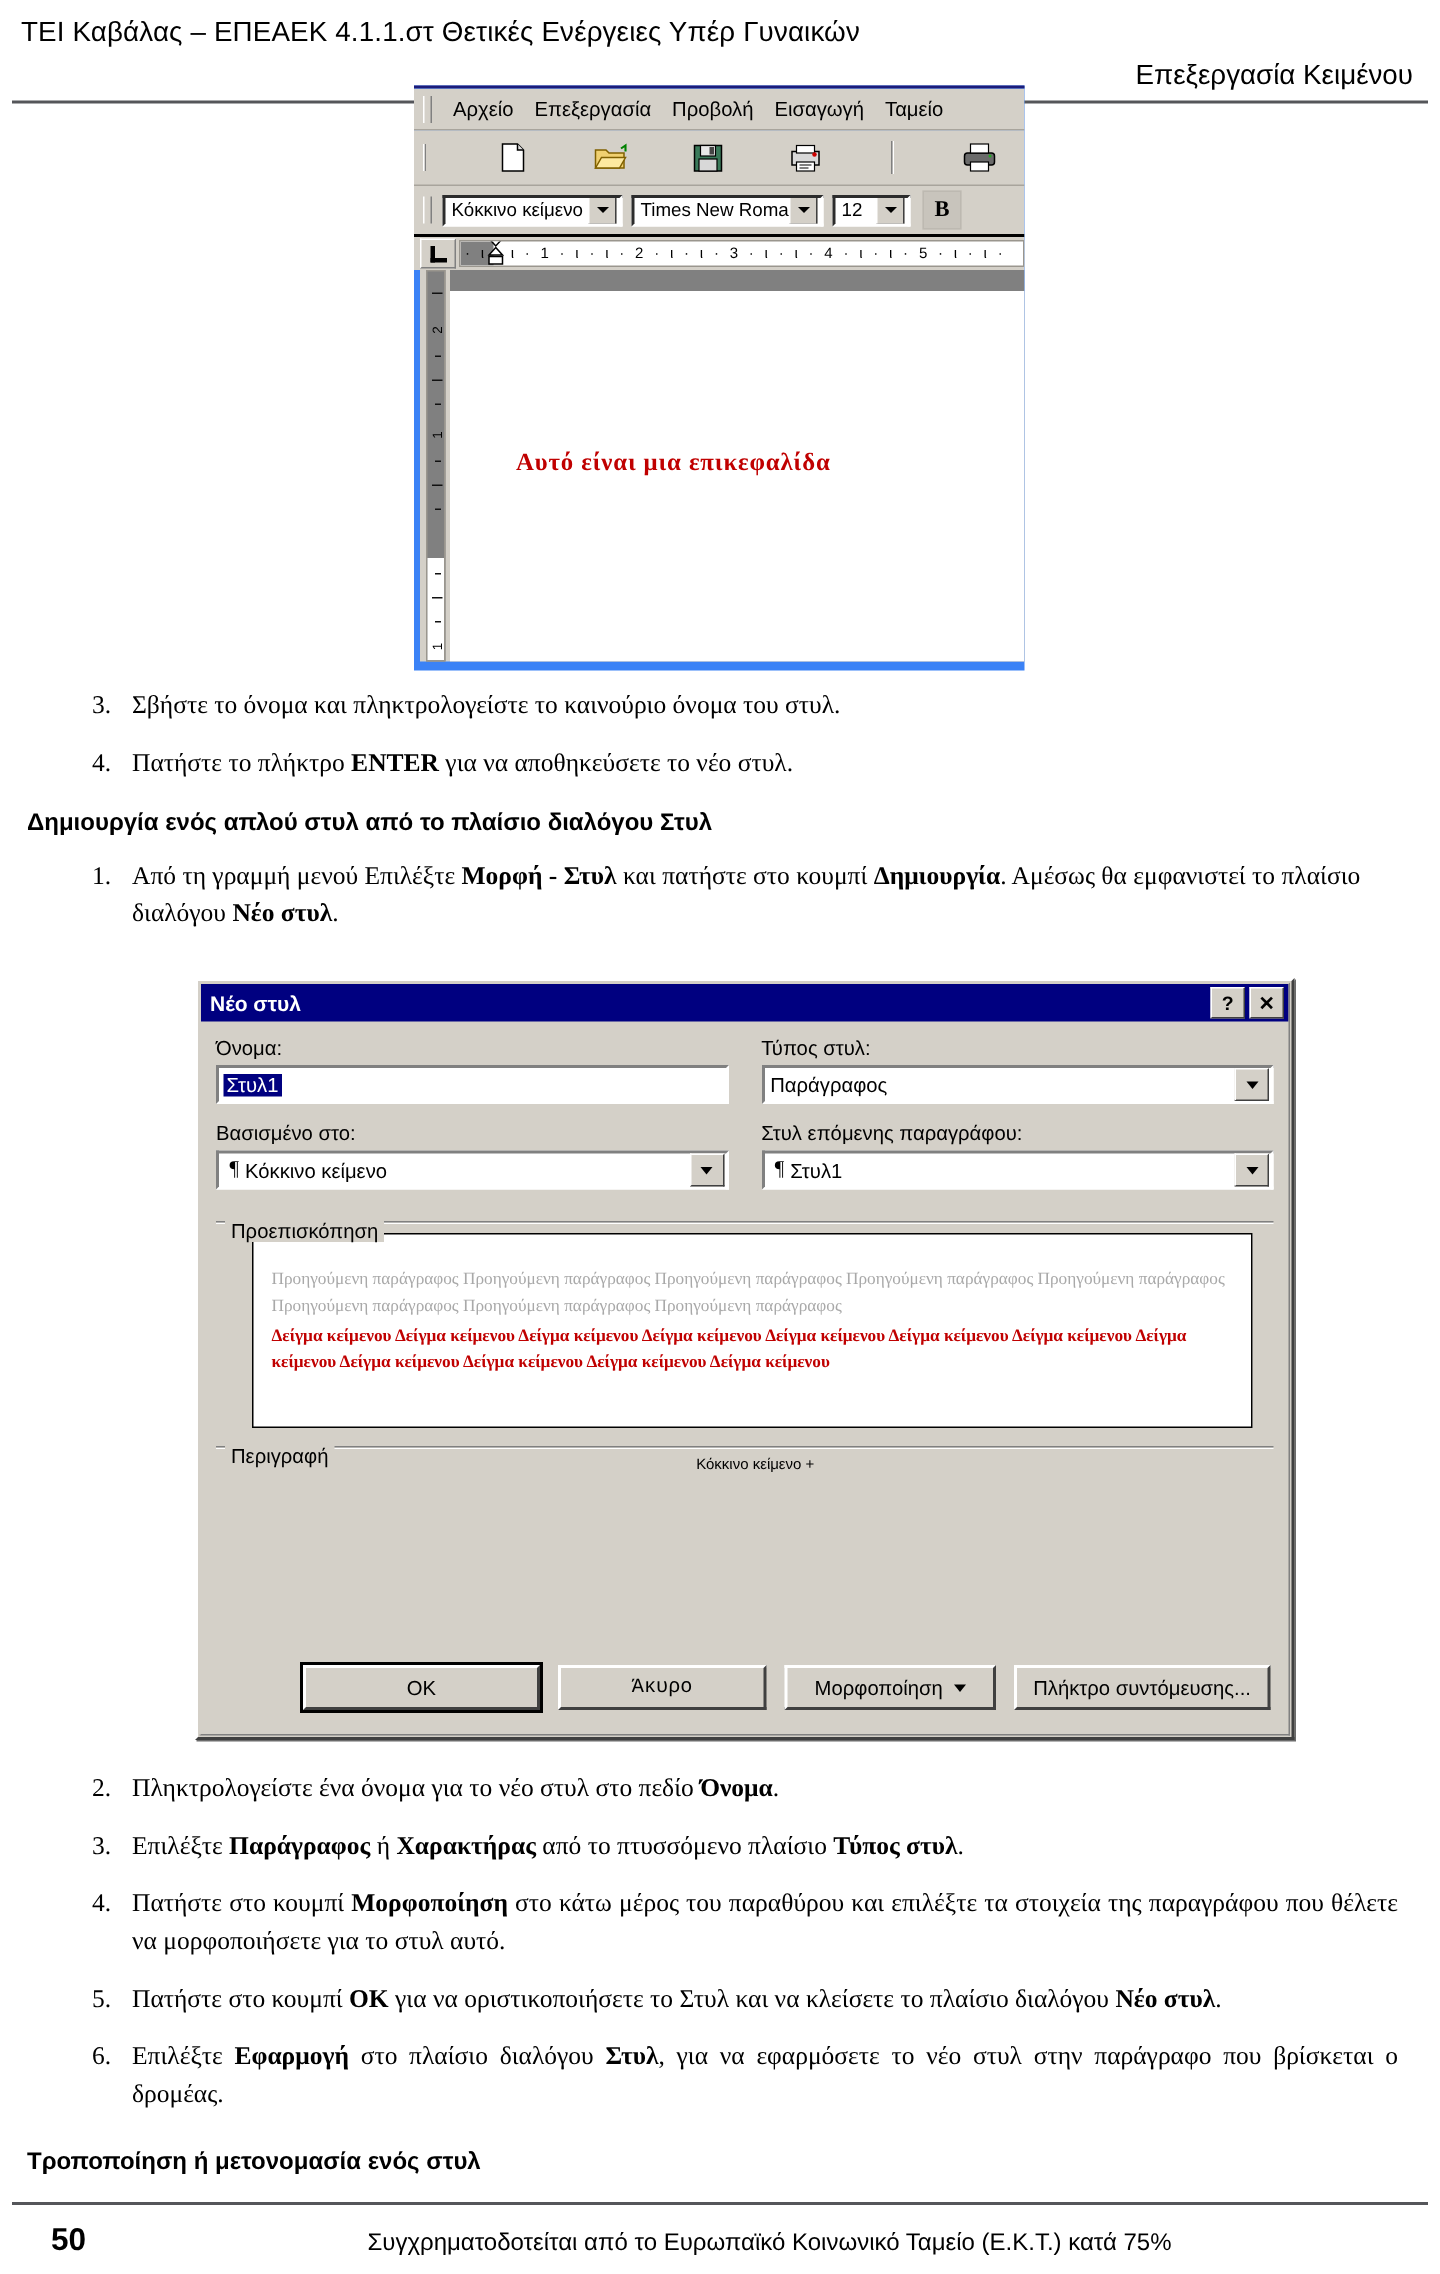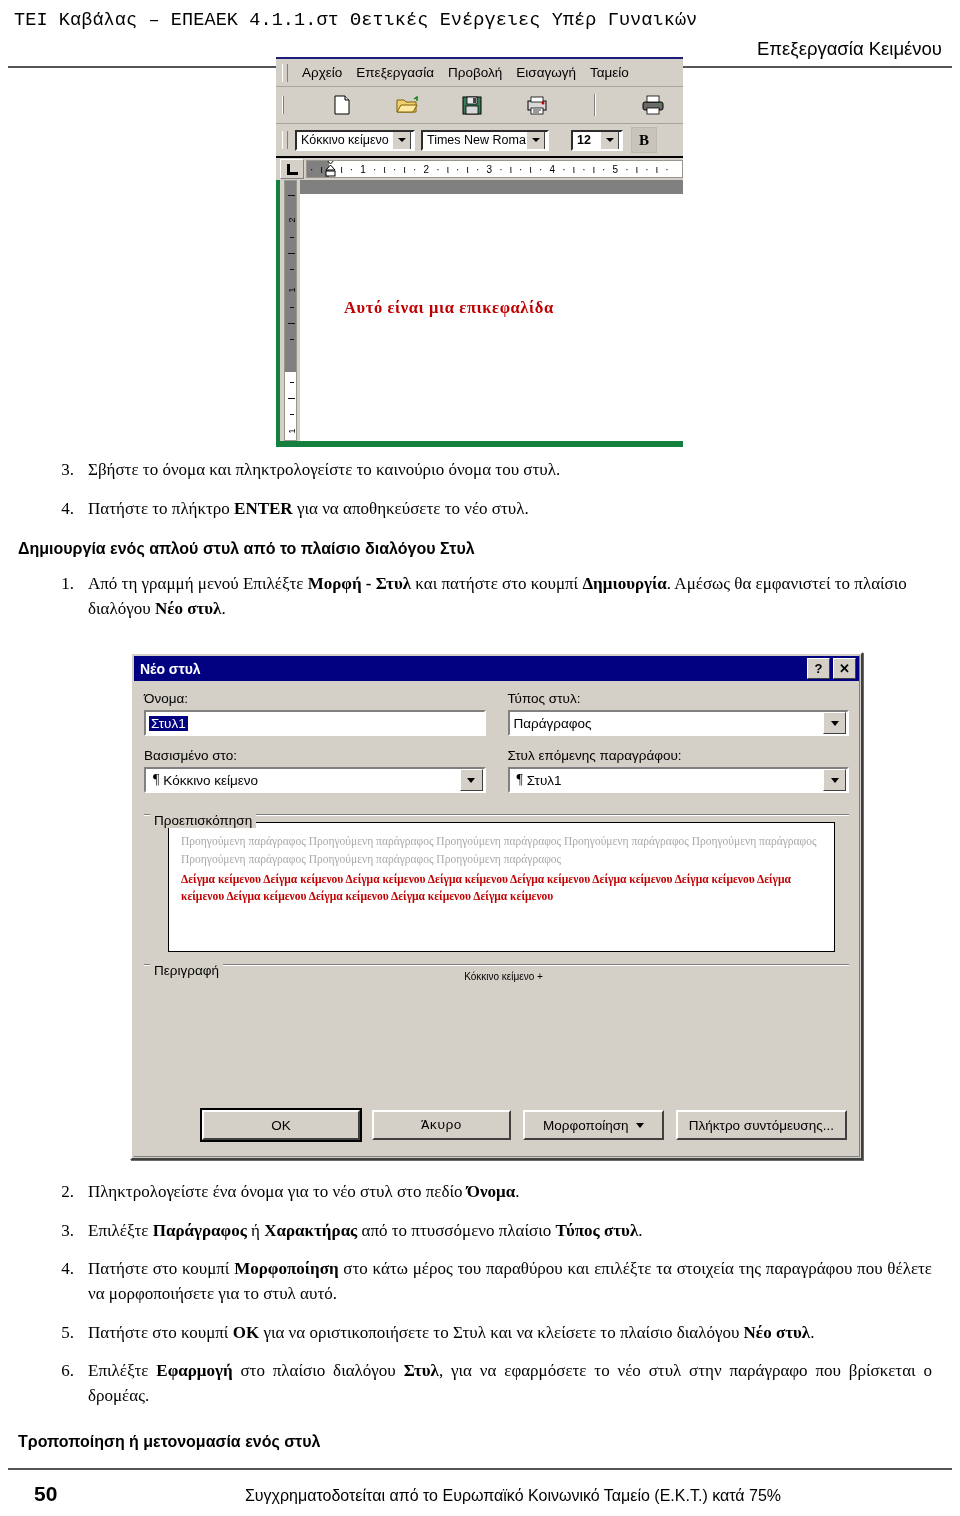--- a/index.html
+++ b/index.html
@@ -9,21 +9,21 @@
     font-family:"Liberation Serif", serif;
     color:#000;
     position:relative;
     overflow:hidden;
   }
   .page { position:relative; width:960px; height:1516px; }
 
   
   .doc-header { padding:10px 14px 0 14px; }
   .hdr-line1 {
-    font-family:Liberation Mono, monospace;
+    font-family:Liberation Sans, sans-serif;
     font-size:18.5px;
     letter-spacing:0.1px;
     white-space:nowrap;
   }
   .hdr-line2 {
     font-family:"Liberation Sans", sans-serif;
     font-size:18.5px;
     text-align:right;
     margin-top:7px;
     padding-right:4px;
@@ -31,21 +31,21 @@
   .hdr-rule {
     border-top:2px solid #55565a;
     margin:6px 8px 0 8px;
   }
 
   
   .word-win {
     position:absolute;
     left:276px; top:57px;
     width:407px; height:390px;
-    background:#15803d;
+    background:#3b82f6;
     border-top:2px solid #1c1c7a;
     box-sizing:border-box;
     overflow:hidden;
     font-family:"Liberation Sans", sans-serif;
   }
   .menubar {
     height:27px;
     background:#d4d0c8;
     display:flex; align-items:center;
     padding-left:6px;
@@ -117,21 +117,21 @@
   }
   .arrow i {
     width:0;height:0;
     border-left:4px solid transparent;
     border-right:4px solid transparent;
     border-top:4px solid #000;
     display:block;
   }
   .style-combo { width:120px; }
   .font-combo  { width:128px; margin-left:6px;text-align:center; }
-  .size-combo  { width:52px;  margin-left:22px;font-weight:bold; }
+  .size-combo  { width:52px;  margin-left:6px; }
   .bold-btn {
     width:24px; height:24px; margin-left:8px;
     background:#c8c4bc;
     display:flex;align-items:center;justify-content:center;
     font-family:"Liberation Serif", serif;
     font-weight:bold; font-size:15px;
     border:1px solid #bdb9b1;
   }
 
   .ruler-row { display:flex; height:22px; background:#d4d0c8; }
@@ -319,21 +319,21 @@
   }
   .gb-rule{
     height:1px;background:#808080;margin-top:9px;
     box-shadow:0 1px 0 #fff;
   }
   .preview-box{
     margin:7px 14px 0 24px;
     height:130px;
     background:#fff;
     border:1px solid #000;
-    padding:10px 12px;
+    padding:22px 12px;
     box-sizing:border-box;
     overflow:hidden;
   }
   .prev-gray{
     color:#a9a9a9;
     font-size:11.5px;
     line-height:1.55;
     font-family:"Liberation Serif", serif;
   }
   .prev-red{

